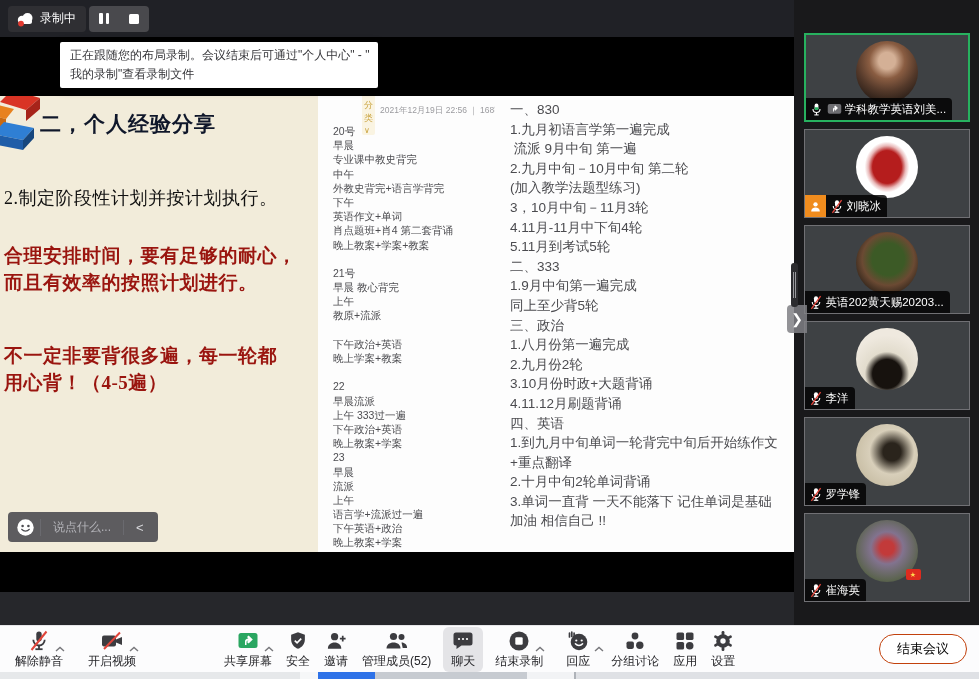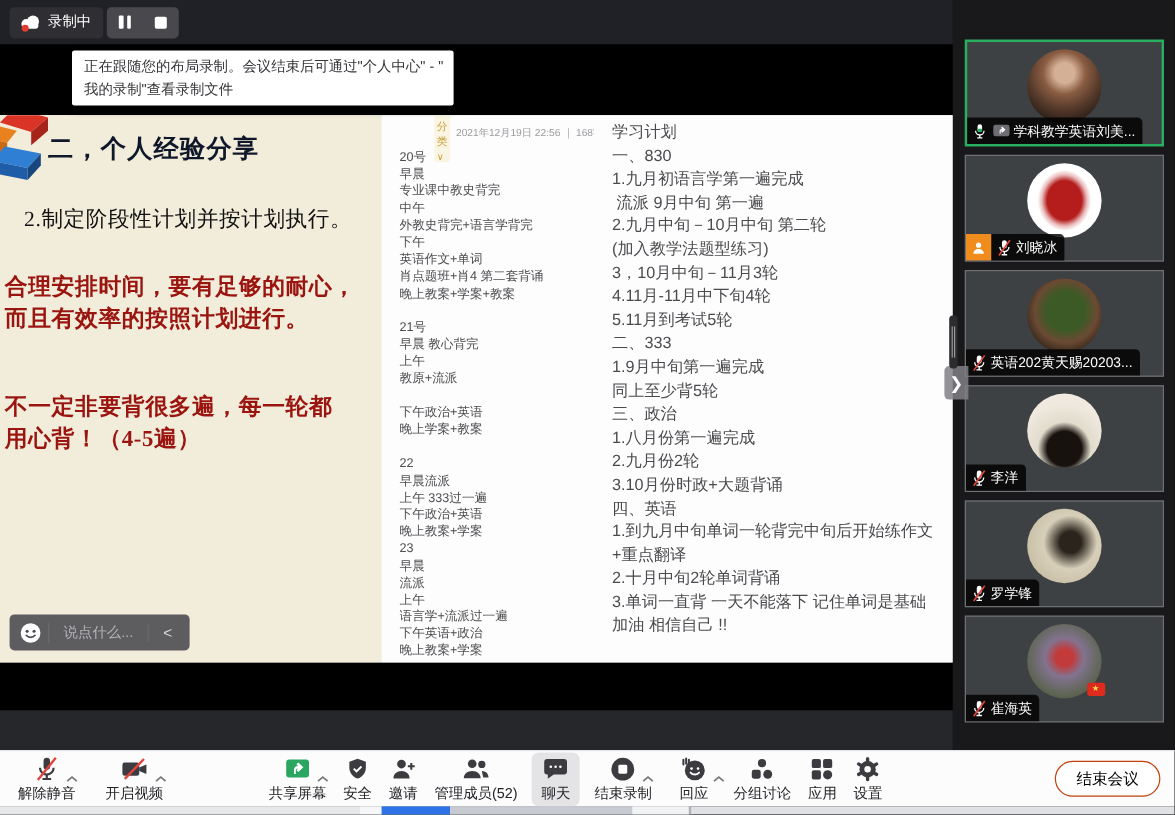--- a/index.html
+++ b/index.html
@@ -30,21 +30,21 @@
   .tooltip { position:absolute; left:60px; top:42px; width:318px; background:#fff; border-radius:2px; box-shadow:0 2px 8px rgba(0,0,0,.45); padding:4px 10px; z-index:40; }
   .tooltip div { font-size:12px; color:#36363a; line-height:19px; white-space:nowrap; }
 
   
   .content { height:456px; display:flex; background:#fff; position:relative; }
 
   
   .slide { width:318px; background:#f2ecda; position:relative; font-family:"Liberation Serif","DejaVu Serif",serif; padding-top:14px; overflow:hidden; }
   .logo { position:absolute; left:-8px; top:-6px; }
   .slide-title { font-size:21px; font-weight:bold; color:#0f172a; padding-left:40px; letter-spacing:1px; }
-  .slide-point { font-size:18px; color:#111; padding-left:20px; margin-top:32px; letter-spacing:.5px; }
+  .slide-point { font-size:18px; color:#111; padding-left:4px; margin-top:48px; letter-spacing:.5px; }
   .slide-red1 { margin-top:32px; } .slide-red2 { margin-top:46px; }
   .red-l { font-size:19px; font-weight:bold; color:#9a150f; padding-left:4px; line-height:27px; letter-spacing:.5px; }
 
   
   .notes { width:177px; background:#fdfdfd; padding:7px 0 0 15px; overflow:hidden; }
   .notes-head { display:flex; align-items:center; height:15px; }
   .notes-tag { font-size:9px; color:#c9a23c; background:#faf4e2; border-radius:2px; padding:0 2px; cursor:pointer;margin-left:29px; }
   .notes-tag b { font-weight:normal; font-size:8px; }
   .notes-meta { font-size:8.5px; color:#9b9b9f; margin-left:5px; white-space:nowrap; }
   .note-lines { margin-top:6px; }
@@ -190,36 +190,36 @@
               <div class="note-line">上午</div>
               <div class="note-line">语言学+流派过一遍</div>
               <div class="note-line">下午英语+政治</div>
               <div class="note-line">晚上教案+学案</div>
             </div>
         </div>
 
         <div class="plan">
           <div>
 
-          <div class="plan-line">学习计划</div>
               <div class="plan-line">一、830</div>
               <div class="plan-line">1.九月初语言学第一遍完成</div>
               <div class="plan-line"> 流派 9月中旬 第一遍</div>
               <div class="plan-line">2.九月中旬－10月中旬 第二轮</div>
               <div class="plan-line">(加入教学法题型练习)</div>
               <div class="plan-line">3，10月中旬－11月3轮</div>
               <div class="plan-line">4.11月-11月中下旬4轮</div>
               <div class="plan-line">5.11月到考试5轮</div>
               <div class="plan-line">二、333</div>
               <div class="plan-line">1.9月中旬第一遍完成</div>
               <div class="plan-line">同上至少背5轮</div>
               <div class="plan-line">三、政治</div>
               <div class="plan-line">1.八月份第一遍完成</div>
               <div class="plan-line">2.九月份2轮</div>
               <div class="plan-line">3.10月份时政+大题背诵</div>
+              <div class="plan-line">4.11.12月刷题背诵</div>
               <div class="plan-line">四、英语</div>
               <div class="plan-line">1.到九月中旬单词一轮背完中旬后开始练作文</div>
               <div class="plan-line">+重点翻译</div>
               <div class="plan-line">2.十月中旬2轮单词背诵</div>
               <div class="plan-line">3.单词一直背 一天不能落下 记住单词是基础</div>
               <div class="plan-line">加油 相信自己 !!</div>
             </div>
         </div>
       </div>
 

